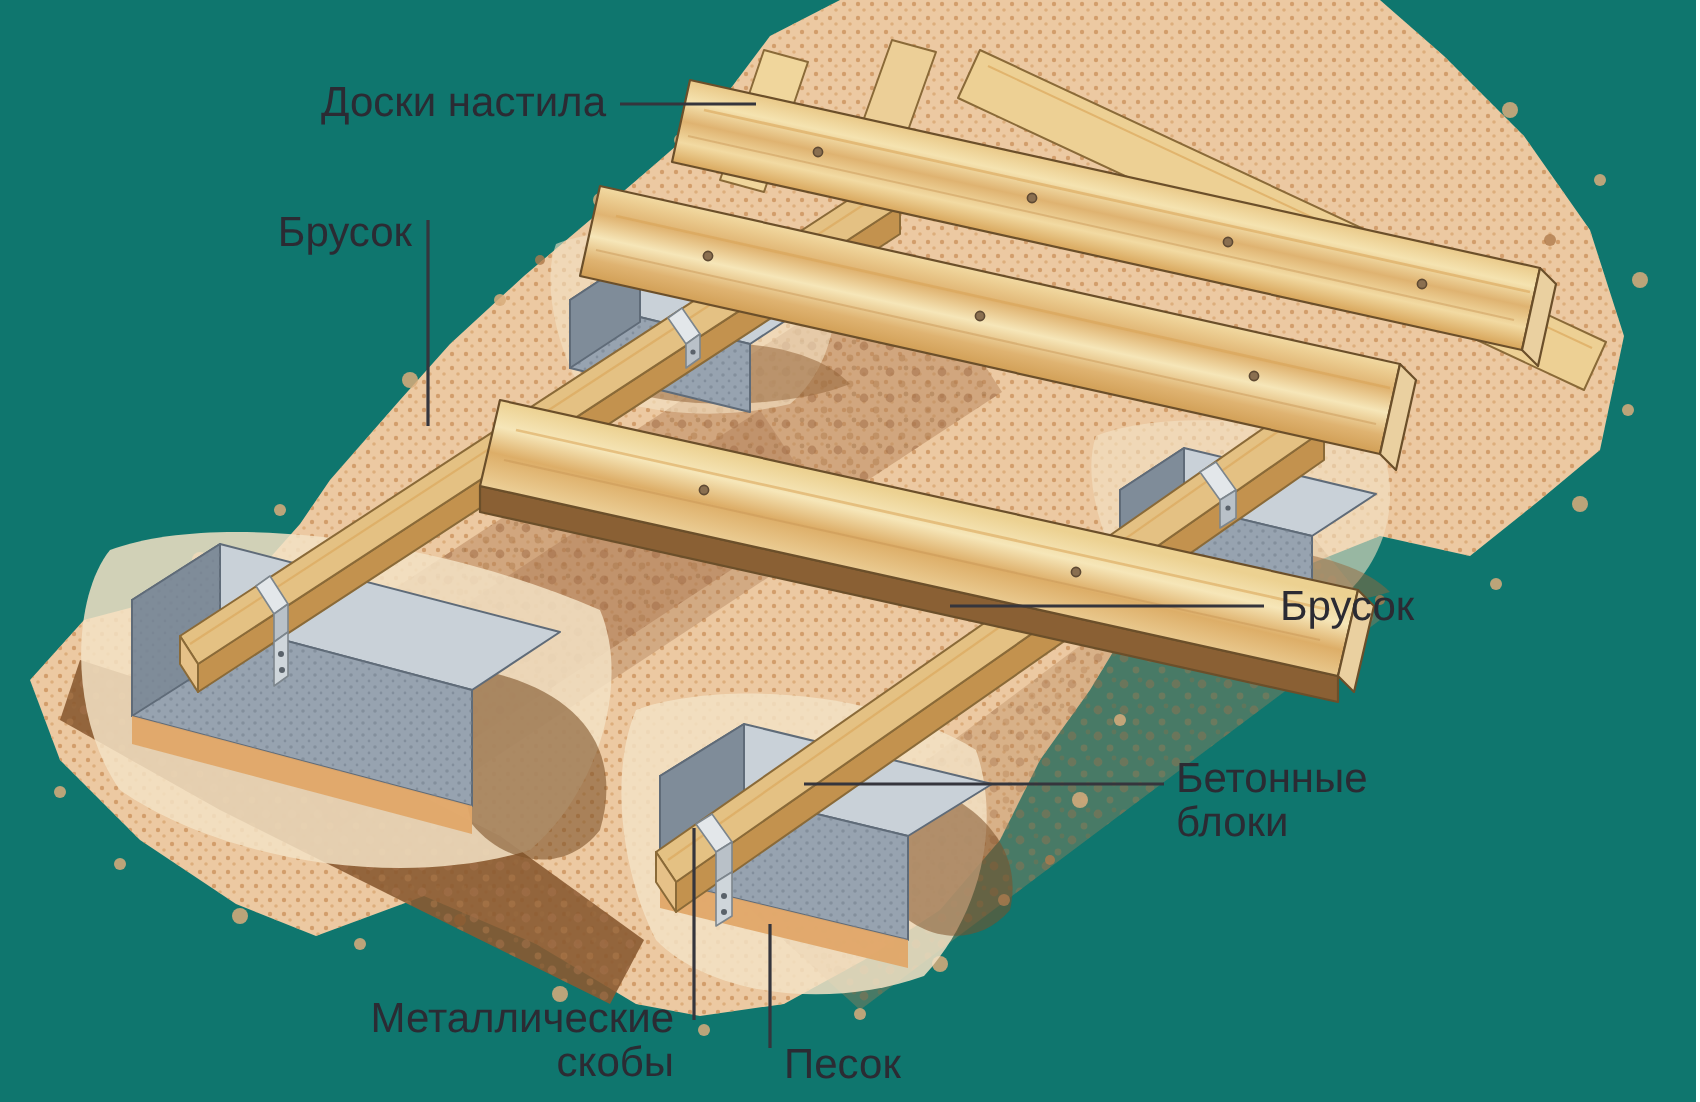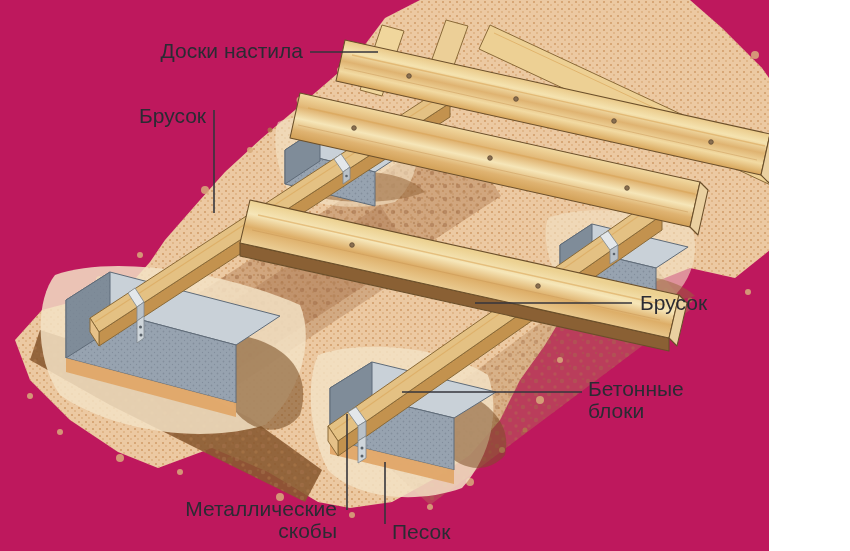--- a/index.html
+++ b/index.html
@@ -1,16 +1,16 @@
 <!DOCTYPE html>
 <html><head>
 <meta charset="utf-8">
 <style>
   html,body{margin:0;padding:0;background:#ffffff;}
-  #stage{position:relative;width:769px;height:551px;background:#be185d;overflow:hidden;
+  #stage{position:relative;width:848px;height:551px;background:#0f766e;overflow:hidden;
          font-family:"Liberation Sans", sans-serif;}
   svg{display:block}
   text.lbl{font-family:"Liberation Sans", sans-serif;font-size:21px;fill:#2b2b33;}
 </style>
 </head>
 <body>
 
 <div id="stage">
 <svg width="850" height="551" viewBox="0 0 850 551">
   <defs>

